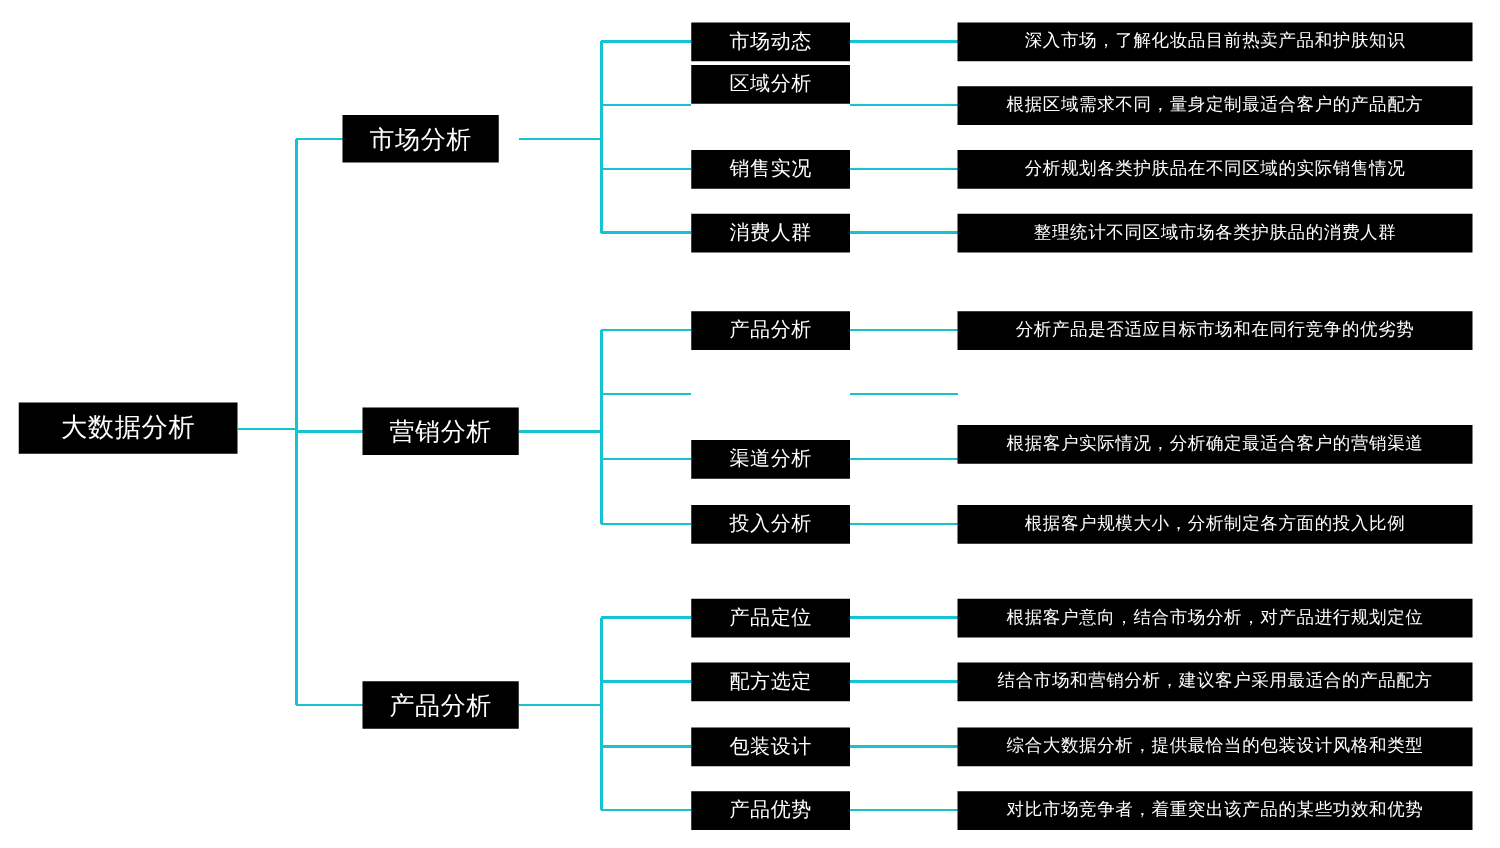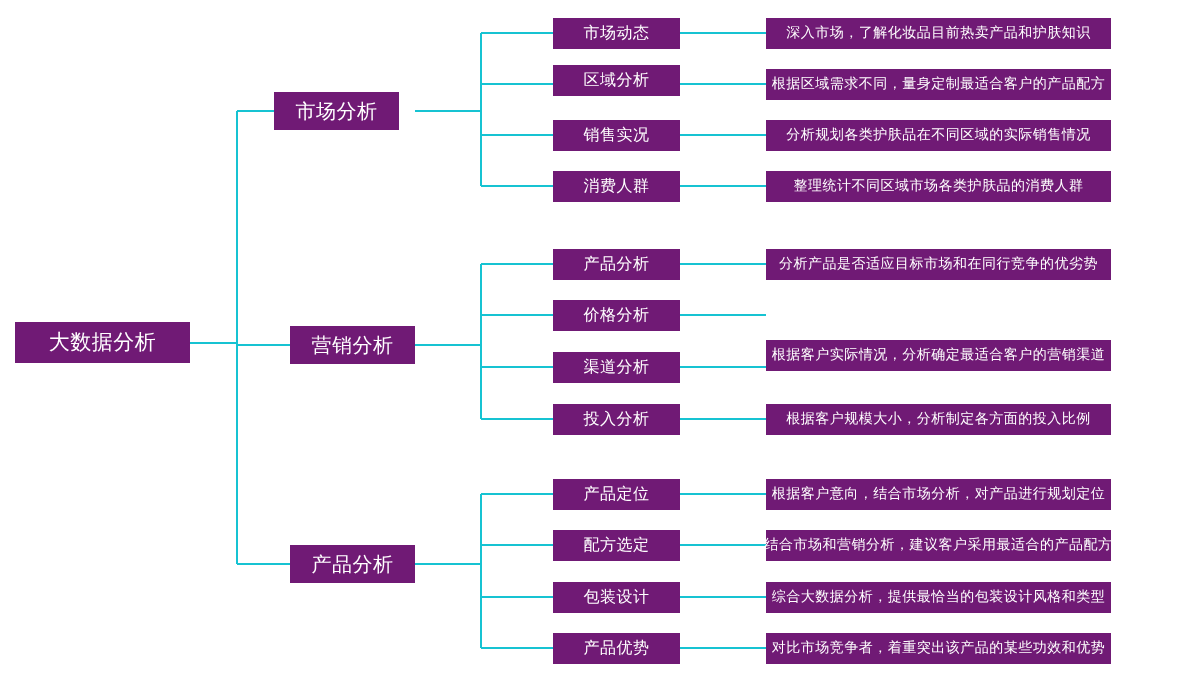--- a/index.html
+++ b/index.html
@@ -22,21 +22,21 @@
     position: absolute;
     left: 0;
     top: 0;
     width: 1200px;
     height: 678px;
     pointer-events: none;
   }
   .node {
     position: absolute;
     box-sizing: border-box;
-    background: #701a75;
+    background: #000000;
     color: #ffffff;
     display: flex;
     align-items: center;
     justify-content: center;
     white-space: nowrap;
     letter-spacing: 0.5px;
     text-rendering: geometricPrecision;
     z-index: 3;
   }
   .node-root {
@@ -55,21 +55,21 @@
   .node-l2.g2 { left: 290px; top: 326px; }
   .node-l2.g3 { left: 290px; top: 545px; }
   .node-l3 {
     left: 553px;
     width: 127px;
     height: 31px;
     font-size: 16px;
   }
   .node-l4 {
     left: 766px;
-    width: 345px;
+    width: 412px;
     height: 31px;
     font-size: 14px;
   }
 </style>
 </head>
 <body>
 
 <div id="canvas">
 
   <svg id="wires" viewBox="0 0 1200 678" xmlns="http://www.w3.org/2000/svg">
@@ -120,33 +120,32 @@
 
   <div class="node node-root">大数据分析</div>
 
   <div class="node node-l2 g1">市场分析</div>
   <div class="node node-l2 g2">营销分析</div>
   <div class="node node-l2 g3">产品分析</div>
 
   <div class="node node-l3" style="top:18px">市场动态</div>
   <div class="node node-l4" style="top:18px">深入市场，了解化妆品目前热卖产品和护肤知识</div>
 
-  <div class="node node-l3" style="top:65px">区域分析</div>
+  <div class="node node-l3" style="top:52px">区域分析</div>
   <div class="node node-l4" style="top:69px">根据区域需求不同，量身定制最适合客户的产品配方</div>
 
   <div class="node node-l3" style="top:120px">销售实况</div>
   <div class="node node-l4" style="top:120px">分析规划各类护肤品在不同区域的实际销售情况</div>
 
   <div class="node node-l3" style="top:171px">消费人群</div>
   <div class="node node-l4" style="top:171px">整理统计不同区域市场各类护肤品的消费人群</div>
 
   <div class="node node-l3" style="top:249px">产品分析</div>
   <div class="node node-l4" style="top:249px">分析产品是否适应目标市场和在同行竞争的优劣势</div>
 
-  <div class="node node-l3" style="top:300px">价格分析</div>
 
   <div class="node node-l3" style="top:352px">渠道分析</div>
   <div class="node node-l4" style="top:340px">根据客户实际情况，分析确定最适合客户的营销渠道</div>
 
   <div class="node node-l3" style="top:404px">投入分析</div>
   <div class="node node-l4" style="top:404px">根据客户规模大小，分析制定各方面的投入比例</div>
 
   <div class="node node-l3" style="top:479px">产品定位</div>
   <div class="node node-l4" style="top:479px">根据客户意向，结合市场分析，对产品进行规划定位</div>
 

